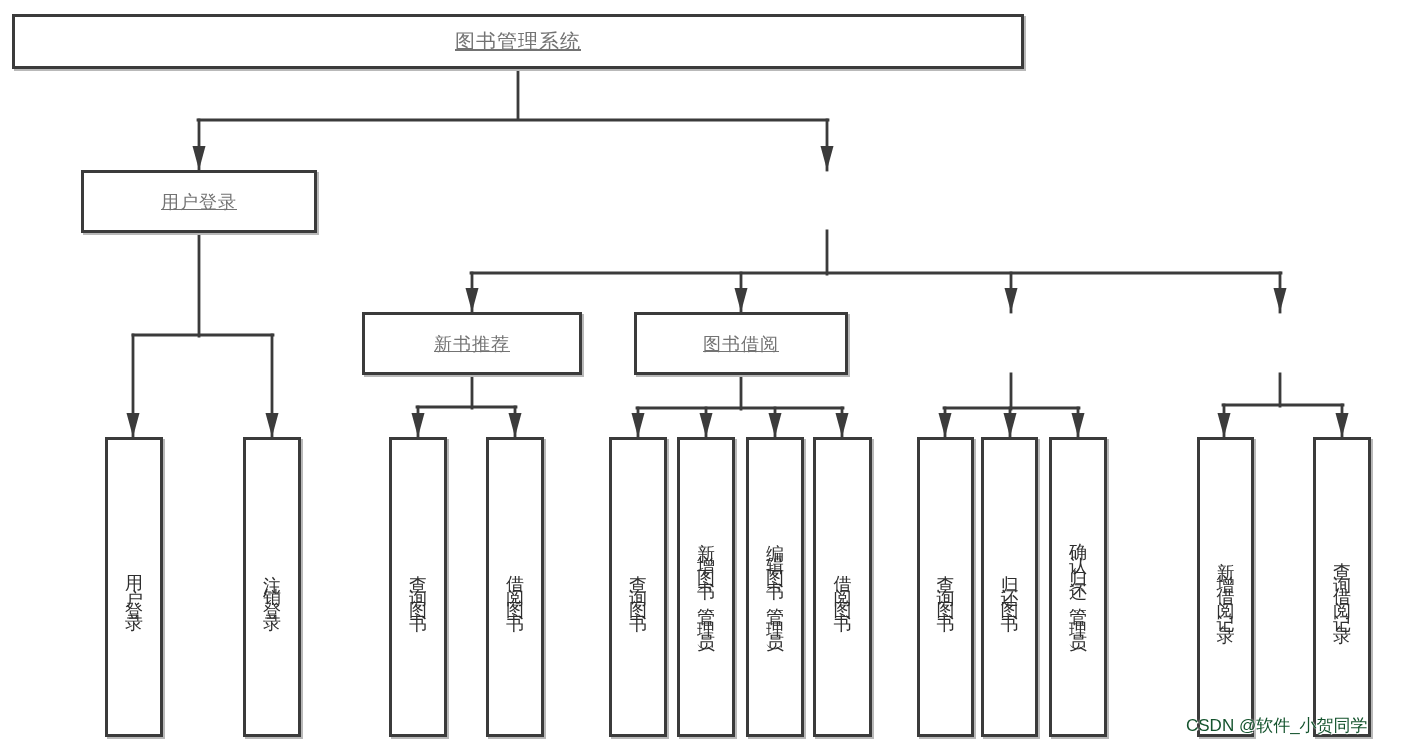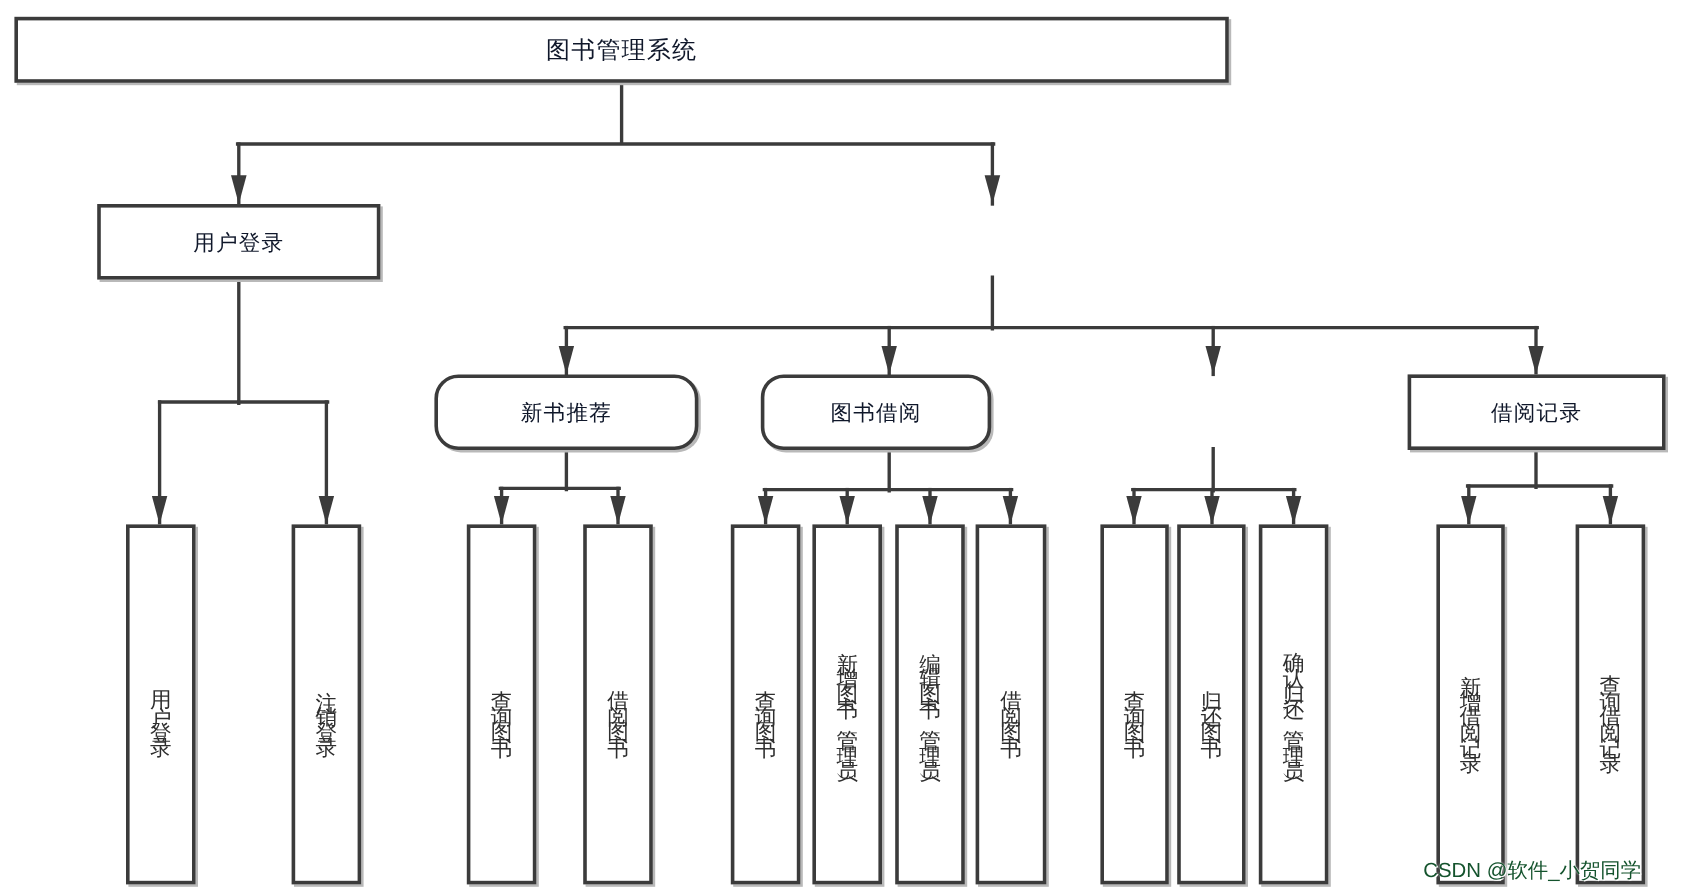--- a/index.html
+++ b/index.html
@@ -22,21 +22,22 @@
     display: flex;
     align-items: center;
     justify-content: center;
     z-index: 2;
     color: #2e2e2e;
   }
   .hlabel {
     font-size: 18px;
     letter-spacing: 1px;
     white-space: nowrap;
-    color: #0f172a;
+    color: #737373;
+    text-decoration: underline;
   }
   .root .hlabel { font-size: 20px; }
   .leaf .vlabel {
     writing-mode: vertical-rl;
     text-orientation: mixed;
     font-size: 18px;
     letter-spacing: 13px;
     line-height: 1;
     color: #2e2e2e;
     white-space: nowrap;
@@ -97,28 +98,25 @@
   </svg>
 
   <div class="node root" style="left:12px; top:14px; width:1012px; height:55px;">
     <span class="hlabel">图书管理系统</span>
   </div>
 
   <div class="node" style="left:81px; top:170px; width:236px; height:63px;">
     <span class="hlabel">用户登录</span>
   </div>
 
-  <div class="node" style="left:362px; top:312px; width:220px; height:63px;border-radius:20px;">
+  <div class="node" style="left:362px; top:312px; width:220px; height:63px;">
     <span class="hlabel">新书推荐</span>
   </div>
-  <div class="node" style="left:634px; top:312px; width:192px; height:63px;border-radius:19px;">
+  <div class="node" style="left:634px; top:312px; width:214px; height:63px;">
     <span class="hlabel">图书借阅</span>
-  </div>
-  <div class="node" style="left:1173px; top:312px; width:215px; height:63px;">
-    <span class="hlabel">借阅记录</span>
   </div>
 
   <div class="node leaf" style="left:105px; top:437px; width:58px; height:300px;">
     <span class="vlabel">用户登录</span>
   </div>
   <div class="node leaf" style="left:243px; top:437px; width:58px; height:300px;">
     <span class="vlabel">注销登录</span>
   </div>
 
   <div class="node leaf" style="left:389px; top:437px; width:58px; height:300px;">

